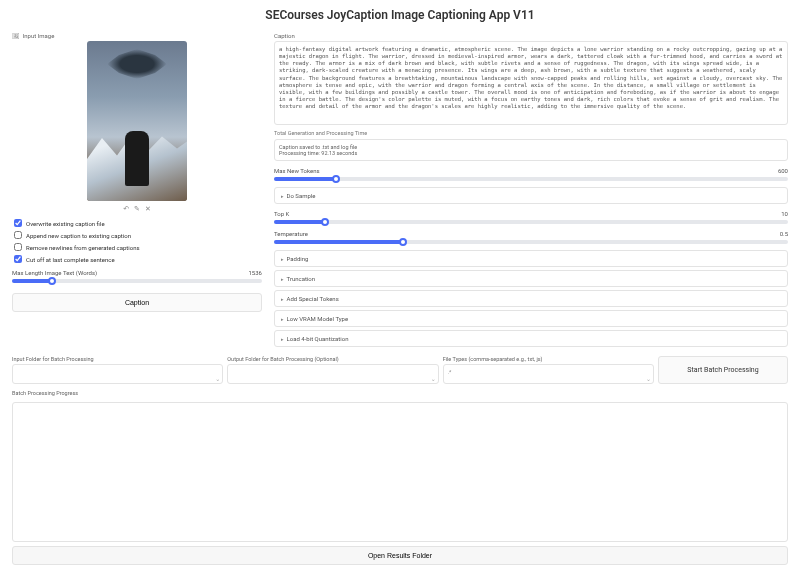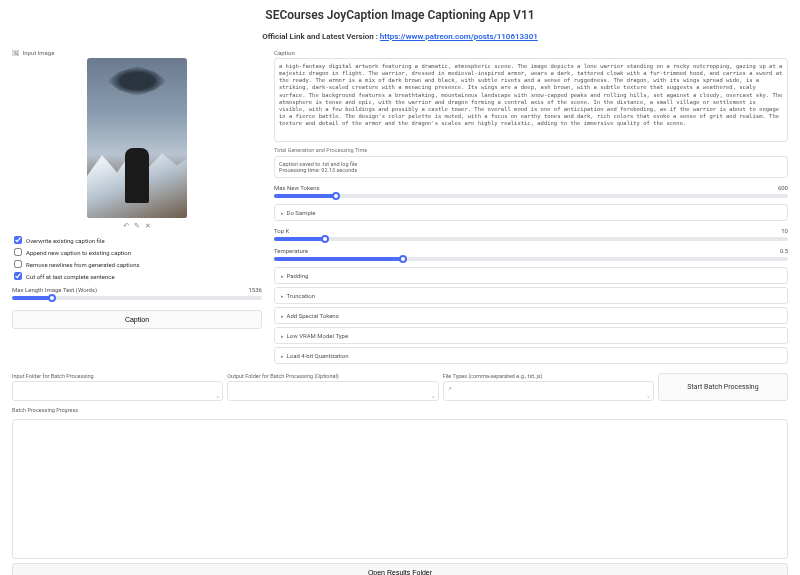--- a/index.html
+++ b/index.html
@@ -36,24 +36,20 @@
     .start-batch { flex: 0 0 130px; display: flex; align-items: center; justify-content: center; border: 1px solid #e3e3e3; border-radius: 3px; font-size: 7px; background: #fafafa; cursor: pointer; }
     .progress-box { border: 1px solid #e3e3e3; border-radius: 3px; min-height: 140px; margin-top: 6px; padding: 4px; font-size: 5.5px; color: #888; background: #fff; }
     .chev { position: absolute; bottom: 2px; right: 3px; font-size: 6px; color: #aaa; }
     .field-wrap { flex: 1; position: relative; }
   </style>
 </head>
 <body>
 
 <div class="container">
   <h1>SECourses JoyCaption Image Captioning App V11</h1>
-  <div class="subtitle">
-    <span>Official Link and Latest Version : </span>
-    <a href="#">https://www.patreon.com/posts/110613301</a>
-  </div>
 
   <div class="main-row">
     <div class="left-col">
       <div class="img-label">
         <span>🖼</span>
         <span>Input Image</span>
       </div>
       <div class="img-box">
         <div class="mountains"></div>
       </div>

